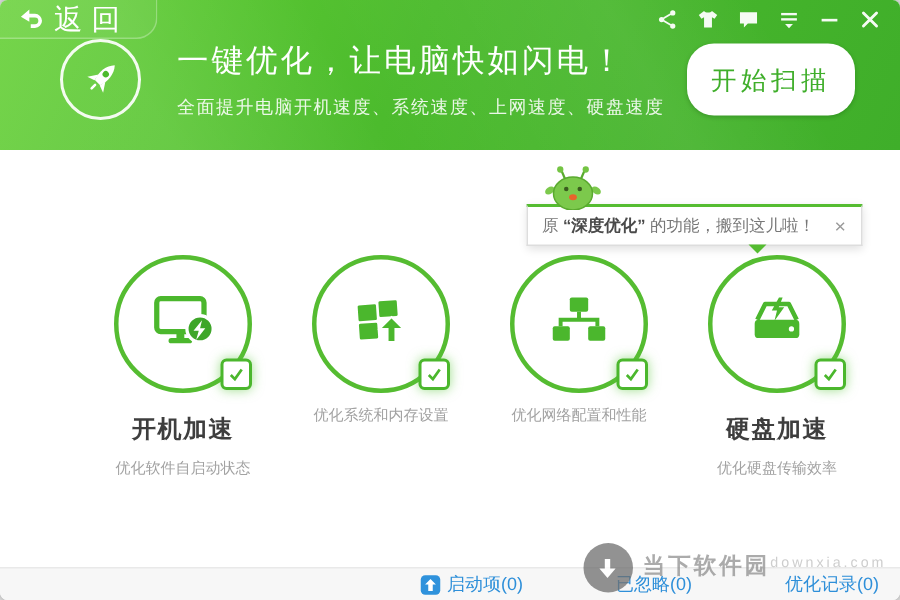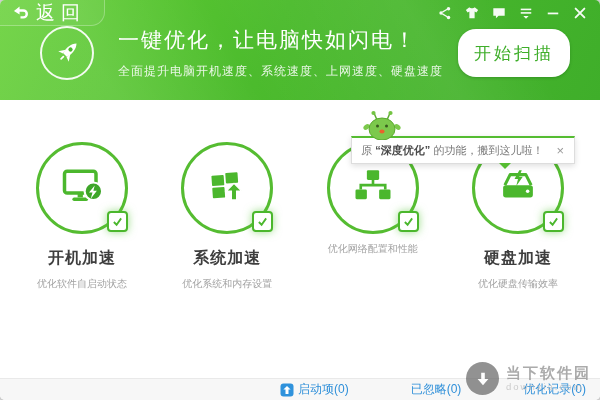--- a/index.html
+++ b/index.html
@@ -23,21 +23,21 @@
   .content{position:relative;height:278px;background:#fff;}
 
   
   .tooltip{position:absolute;top:36px;right:25px;background:#fff;border:1px solid #ddd;border-top:2px solid #55bc31;box-shadow:0 2px 6px rgba(0,0,0,.13);padding:5px 9px;display:flex;align-items:center;gap:12px;font-size:11px;color:#777;white-space:nowrap;z-index:4;}
   .tooltip b{color:#4a4a4a;}
   .tooltip .tip-close{color:#9a9a9a;font-size:13px;cursor:pointer;padding:0 1px;}
   .tip-arrow{position:absolute;bottom:-6px;left:66%;width:0;height:0;border-left:6px solid transparent;border-right:6px solid transparent;border-top:6px solid #55bc31;}
   .mascot{position:absolute;top:-28px;left:10px;}
 
   
-  .cards-row{display:flex;justify-content:space-between;padding:42px 16px 0;}
+  .cards-row{display:flex;justify-content:flex-end;padding:70px 16px 0;}
   .card{display:flex;flex-direction:column;align-items:center;width:132px;cursor:pointer;}
   .circle{position:relative;width:86px;height:86px;border:3px solid #55bc31;border-radius:50%;background:#fff;display:flex;align-items:center;justify-content:center;}
   .badge{position:absolute;right:-3px;bottom:-1px;width:17px;height:17px;background:#fff;border:2px solid #4bb72d;border-radius:4px;display:flex;align-items:center;justify-content:center;box-shadow:0 0 8px rgba(92,200,62,.6);}
   .card-title{margin-top:14px;font-size:16px;font-weight:bold;color:#3e3e3e;letter-spacing:1px;}
   .card-sub{margin-top:8px;font-size:10px;color:#a2a2a2;white-space:nowrap;}
   .timer{margin-top:9px;display:inline-flex;align-items:center;height:22px;border:1px solid #dedede;border-radius:3px;background:#fcfcfc;overflow:hidden;}
   .timer-icon{width:22px;height:22px;background:#3fa5e2;display:flex;align-items:center;justify-content:center;}
   .timer-text{padding:0 10px;font-size:12px;color:#3c9fe0;letter-spacing:4px;}
   .timer-unit{margin:0 9px 0 -2px;font-size:11px;color:#999;}
 
@@ -181,21 +181,20 @@
               </g>
               <path d="M32 21 l9 9 h-6 v10 h-6 V30 h-6 z" fill="#4bb72d" stroke="#fff" stroke-width="1.5"></path>
             </svg>
           </span>
           <span class="badge">
             <svg width="11" height="10" viewBox="0 0 12 11">
                 <path d="M2 5.5 l3 3 5-7" fill="none" stroke="#4bb72d" stroke-width="2"></path>
               </svg>
           </span>
         </div>
-        <div class="card-title">系统加速</div>
         <div class="card-sub">优化系统和内存设置</div>
       </div>
 
       <div class="card">
         <div class="circle">
           <span>
             <svg width="42" height="42" viewBox="0 0 48 48">
               <rect x="17" y="6" width="14" height="11" rx="1.5" fill="#4bb72d"></rect>
               <path d="M24 17 v6 M10 28 v-5 h28 v5" fill="none" stroke="#4bb72d" stroke-width="3"></path>
               <rect x="4" y="28" width="13" height="11" rx="1.5" fill="#4bb72d"></rect>
@@ -251,19 +250,19 @@
       <span>优化记录(0)</span>
     </span>
   </div>
 
   <div class="watermark">
     <span class="wm-circle">
       <svg width="18" height="18" viewBox="0 0 20 20">
           <path d="M8 3 h4 v7 h4 l-6 7 -6 -7 h4 z" fill="#fff"></path>
         </svg>
     </span>
-    <span style="display:flex;flex-direction:column;">
+    <span style="display:flex;flex-direction:row;">
       <span class="wm-name">当下软件园</span>
       <span class="wm-domain">downxia.com</span>
     </span>
   </div>
 
 </div>
 
 </body></html>

